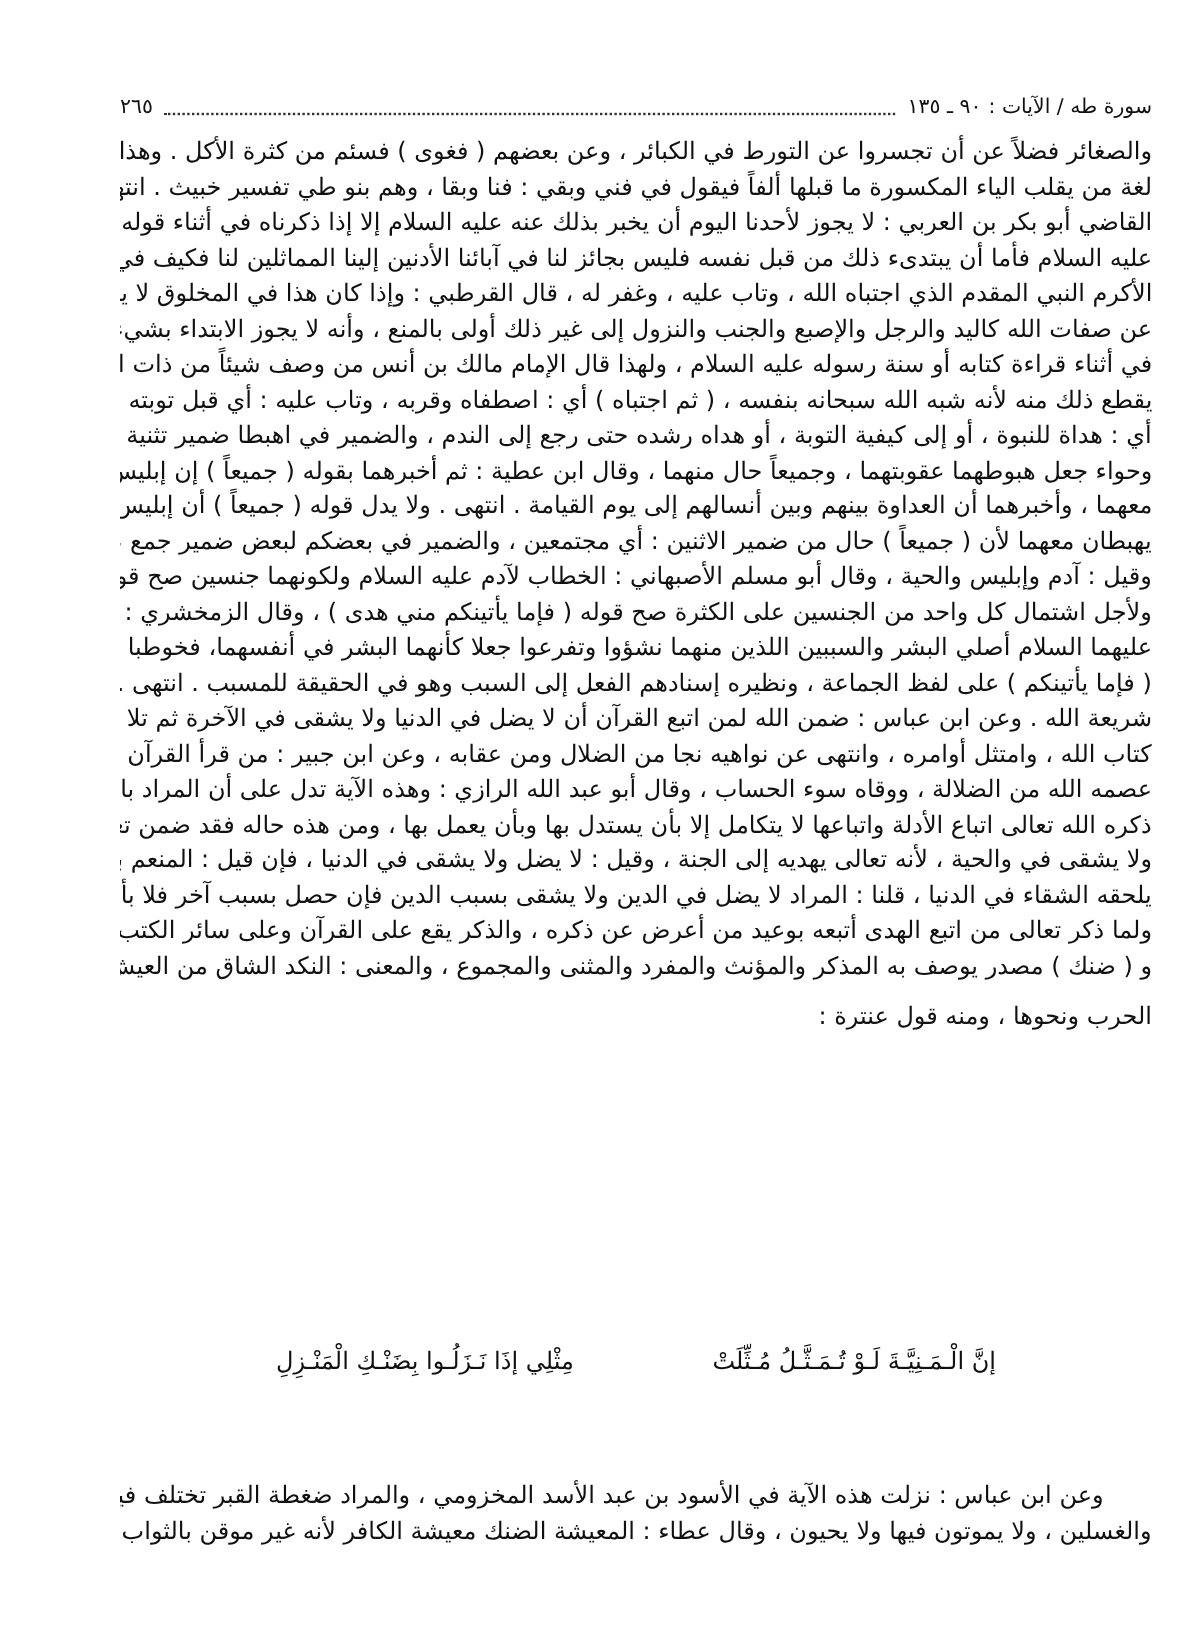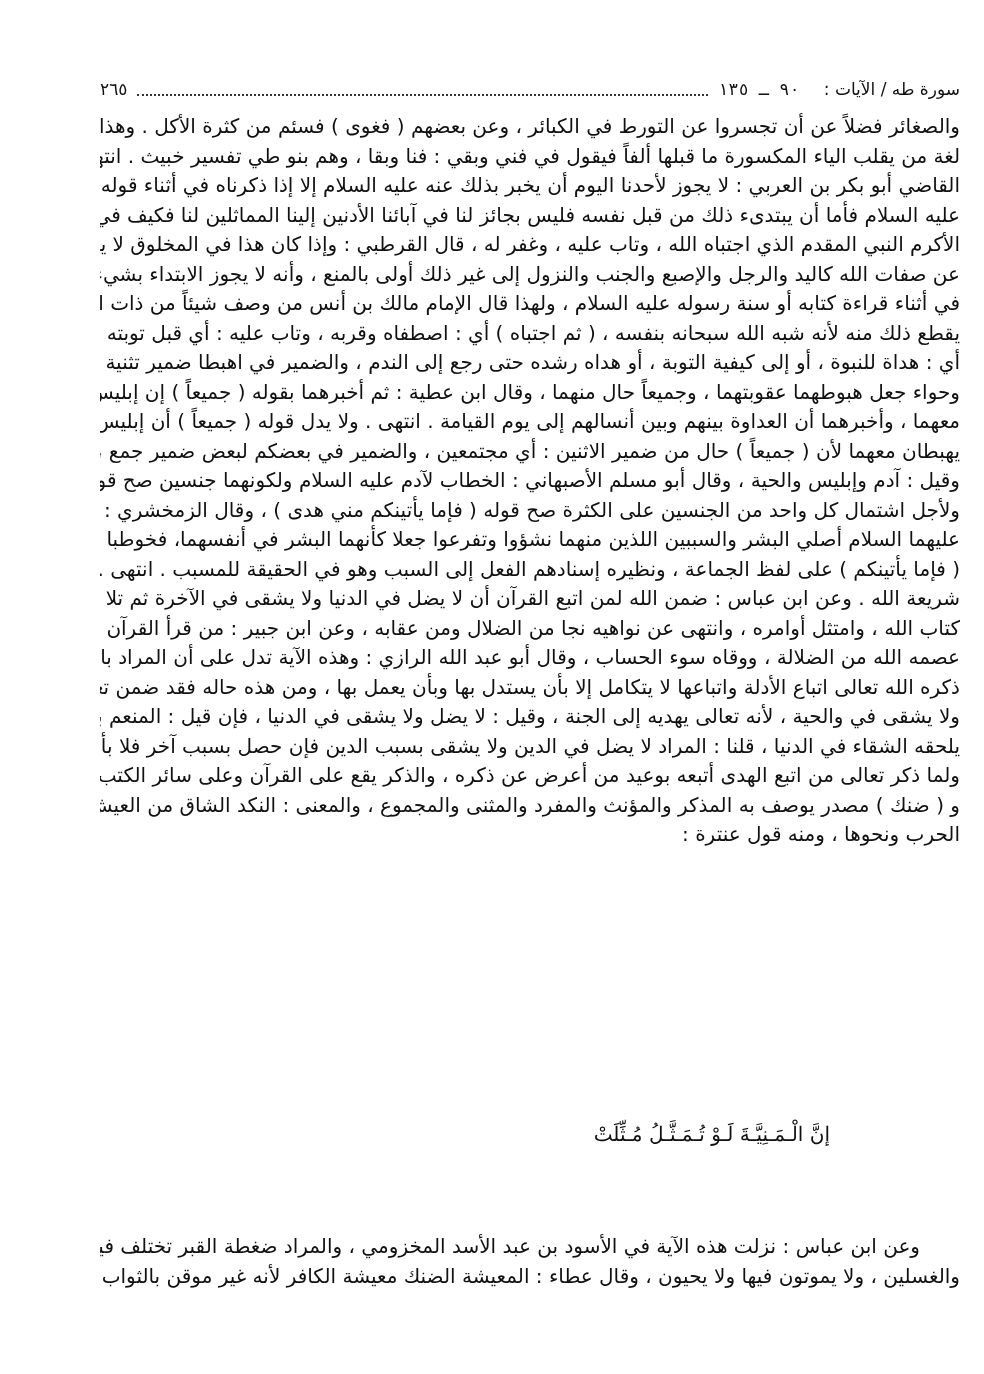--- a/index.html
+++ b/index.html
@@ -32,22 +32,21 @@
       display: flex;
       flex-direction: row;
       align-items: center;
       font-size: 17px;
     }
     .header .surah {
       white-space: nowrap;
     }
     .header .ayat-range {
       white-space: nowrap;
-      margin-right: 24px;
-      font-family: Liberation Mono, monospace;
+      margin-right: 6px;
     }
     .header .leader {
       flex: 1;
       border-bottom: 2px dotted #333;
       margin: 0 10px;
       height: 0;
       position: relative;
       top: 6px;
     }
     .header .page-num {
@@ -63,20 +62,21 @@
       height: 29.5px;
       line-height: 29.5px;
       font-size: 20px;
       white-space: nowrap;
       text-align: justify;
       text-align-last: justify;
       overflow: hidden;
     }
     .line.last {
       text-align-last: right;
+      margin-top: 12px;
     }
     .line.indent {
       padding-right: 40px;
     }
     .verse {
       position: absolute;
       top: 1112px;
       left: 130px;
       width: 600px;
       height: 44px;
@@ -132,20 +132,21 @@
     <div class="line">ذكره الله تعالى اتباع الأدلة واتباعها لا يتكامل إلا بأن يستدل بها وبأن يعمل بها ، ومن هذه حاله فقد ضمن تعالى أن لا يضل</div>
     <div class="line">ولا يشقى في والحية ، لأنه تعالى يهديه إلى الجنة ، وقيل : لا يضل ولا يشقى في الدنيا ، فإن قيل : المنعم بهدي الله قد</div>
     <div class="line">يلحقه الشقاء في الدنيا ، قلنا : المراد لا يضل في الدين ولا يشقى بسبب الدين فإن حصل بسبب آخر فلا بأس . انتهى .</div>
     <div class="line">ولما ذكر تعالى من اتبع الهدى أتبعه بوعيد من أعرض عن ذكره ، والذكر يقع على القرآن وعلى سائر الكتب الإلهية ،</div>
     <div class="line">و ( ضنك ) مصدر يوصف به المذكر والمؤنث والمفرد والمثنى والمجموع ، والمعنى : النكد الشاق من العيش والمنازل ومواطن</div>
     <div class="line last">الحرب ونحوها ، ومنه قول عنترة :</div>
   </div>
 
   <div class="verse">
     <span class="hemistich">إنَّ الْـمَـنِيَّـةَ لَـوْ تُـمَـثَّـلُ مُـثِّلَتْ</span>
+    <span class="hemistich">مِثْلِي إذَا نَـزَلُـوا بِضَنْـكِ الْمَنْـزِلِ</span>
   </div>
 
   <div class="body-text-2">
     <div class="line indent">وعن ابن عباس : نزلت هذه الآية في الأسود بن عبد الأسد المخزومي ، والمراد ضغطة القبر تختلف فيه أضلاعه ،</div>
     <div class="line">والغسلين ، ولا يموتون فيها ولا يحيون ، وقال عطاء : المعيشة الضنك معيشة الكافر لأنه غير موقن بالثواب والعقاب ،</div>
   </div>
 
 </div>
 
 </body></html>

